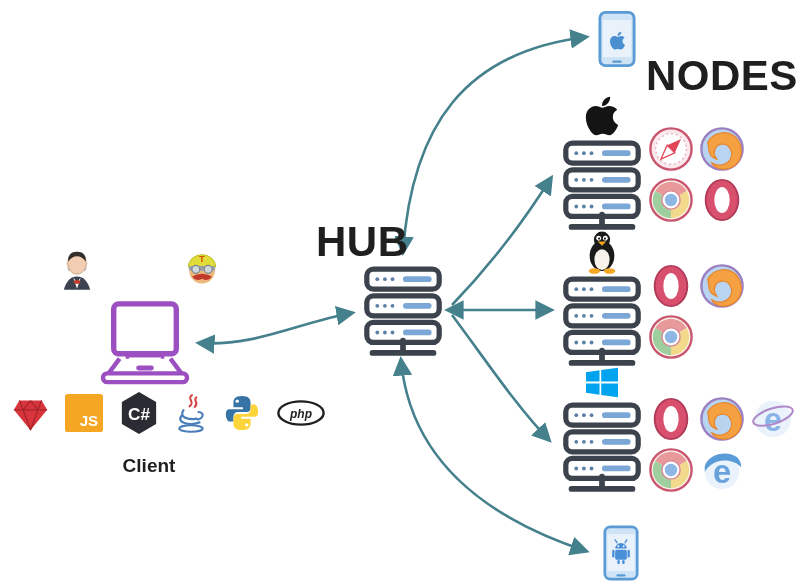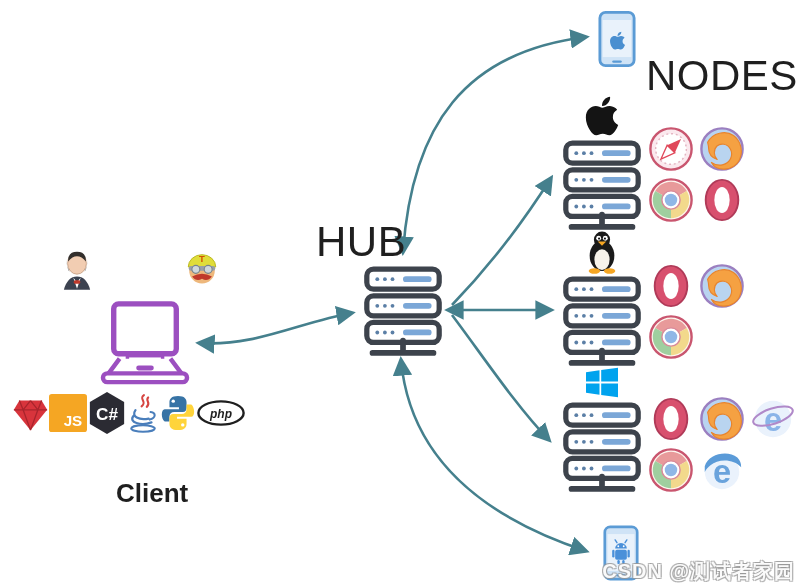--- a/index.html
+++ b/index.html
@@ -2,35 +2,35 @@
 <html style="--arrow: #45808d; --text: #1f1f1f;"><head>
 <meta charset="utf-8">
 <style>
   html,body{margin:0;padding:0;background:#fff;}
   body{font-family:"Liberation Sans",sans-serif;}
   #canvas{position:relative;width:803px;height:588px;background:#fff;overflow:hidden;}
   .abs{position:absolute;}
   .arrows{position:absolute;left:0;top:0;pointer-events:none;}
   .arrows path{stroke:var(--arrow);stroke-width:2.6;fill:none;}
   #ah path{fill:var(--arrow);stroke:none;}
-  .big-label{color:var(--text);font-size:42px;font-weight:400;letter-spacing:.5px;line-height:1;}
+  .big-label{color:var(--text);font-size:42px;font-weight:700;letter-spacing:.5px;line-height:1;}
   .hub-label{left:316px;top:221px;text-align:center;}
   .nodes-label{left:646px;top:55px;}
-  .client-label{left:116px;top:478px;width:66px;text-align:center;color:var(--text);
-    font-size:26px;font-weight:700;}
+  .client-label{left:116px;top:455px;width:66px;text-align:center;color:var(--text);
+    font-size:19px;font-weight:700;}
   .node{position:absolute;}
   .oscol{position:absolute;left:0;top:0;width:84px;display:flex;flex-direction:column;
     align-items:center;}
   .oscol .osicon{margin-bottom:2px;display:flex;justify-content:center;}
   .browsers{position:absolute;left:88px;display:flex;flex-wrap:wrap;gap:5px;}
   .browsers.cols2{width:100px;}
   .browsers.cols3{width:155px;}
   .bicon{width:46px;height:46px;display:inline-block;}
   .bicon svg{display:block;}
-  .langrow{left:12px;top:391px;display:flex;gap:0;align-items:center;}
+  .langrow{left:12px;top:391px;display:flex;gap:16px;align-items:center;}
   .langrow span{display:inline-flex;}
   .watermark{right:8px;bottom:3px;font-size:20px;font-weight:700;color:rgba(255,255,255,.95);
     text-shadow:-1px -1px 0 rgba(150,150,150,.65), 1px -1px 0 rgba(150,150,150,.65),
       -1px 1px 0 rgba(150,150,150,.65), 1px 1px 0 rgba(150,150,150,.65);
     letter-spacing:1px;z-index:9;}
 </style>
 </head>
 <body>
 
 <div id="canvas">
@@ -344,14 +344,13 @@
       </span>
       <span>
         <svg viewBox="0 0 52 28" width="48" height="26">
     <ellipse cx="26" cy="14" rx="24.5" ry="12.6" fill="#fff" stroke="#1f1f1f" stroke-width="2.6"></ellipse>
     <text x="26" y="19.5" text-anchor="middle" font-size="13" font-weight="bold" font-style="italic" fill="#1f1f1f" font-family="Liberation Sans,sans-serif">php</text>
         </svg>
       </span>
     </div>
   <div class="abs client-label">Client</div>
 
-  <div class="abs watermark">CSDN @测试者家园</div>
 </div>
 
 </body></html>

